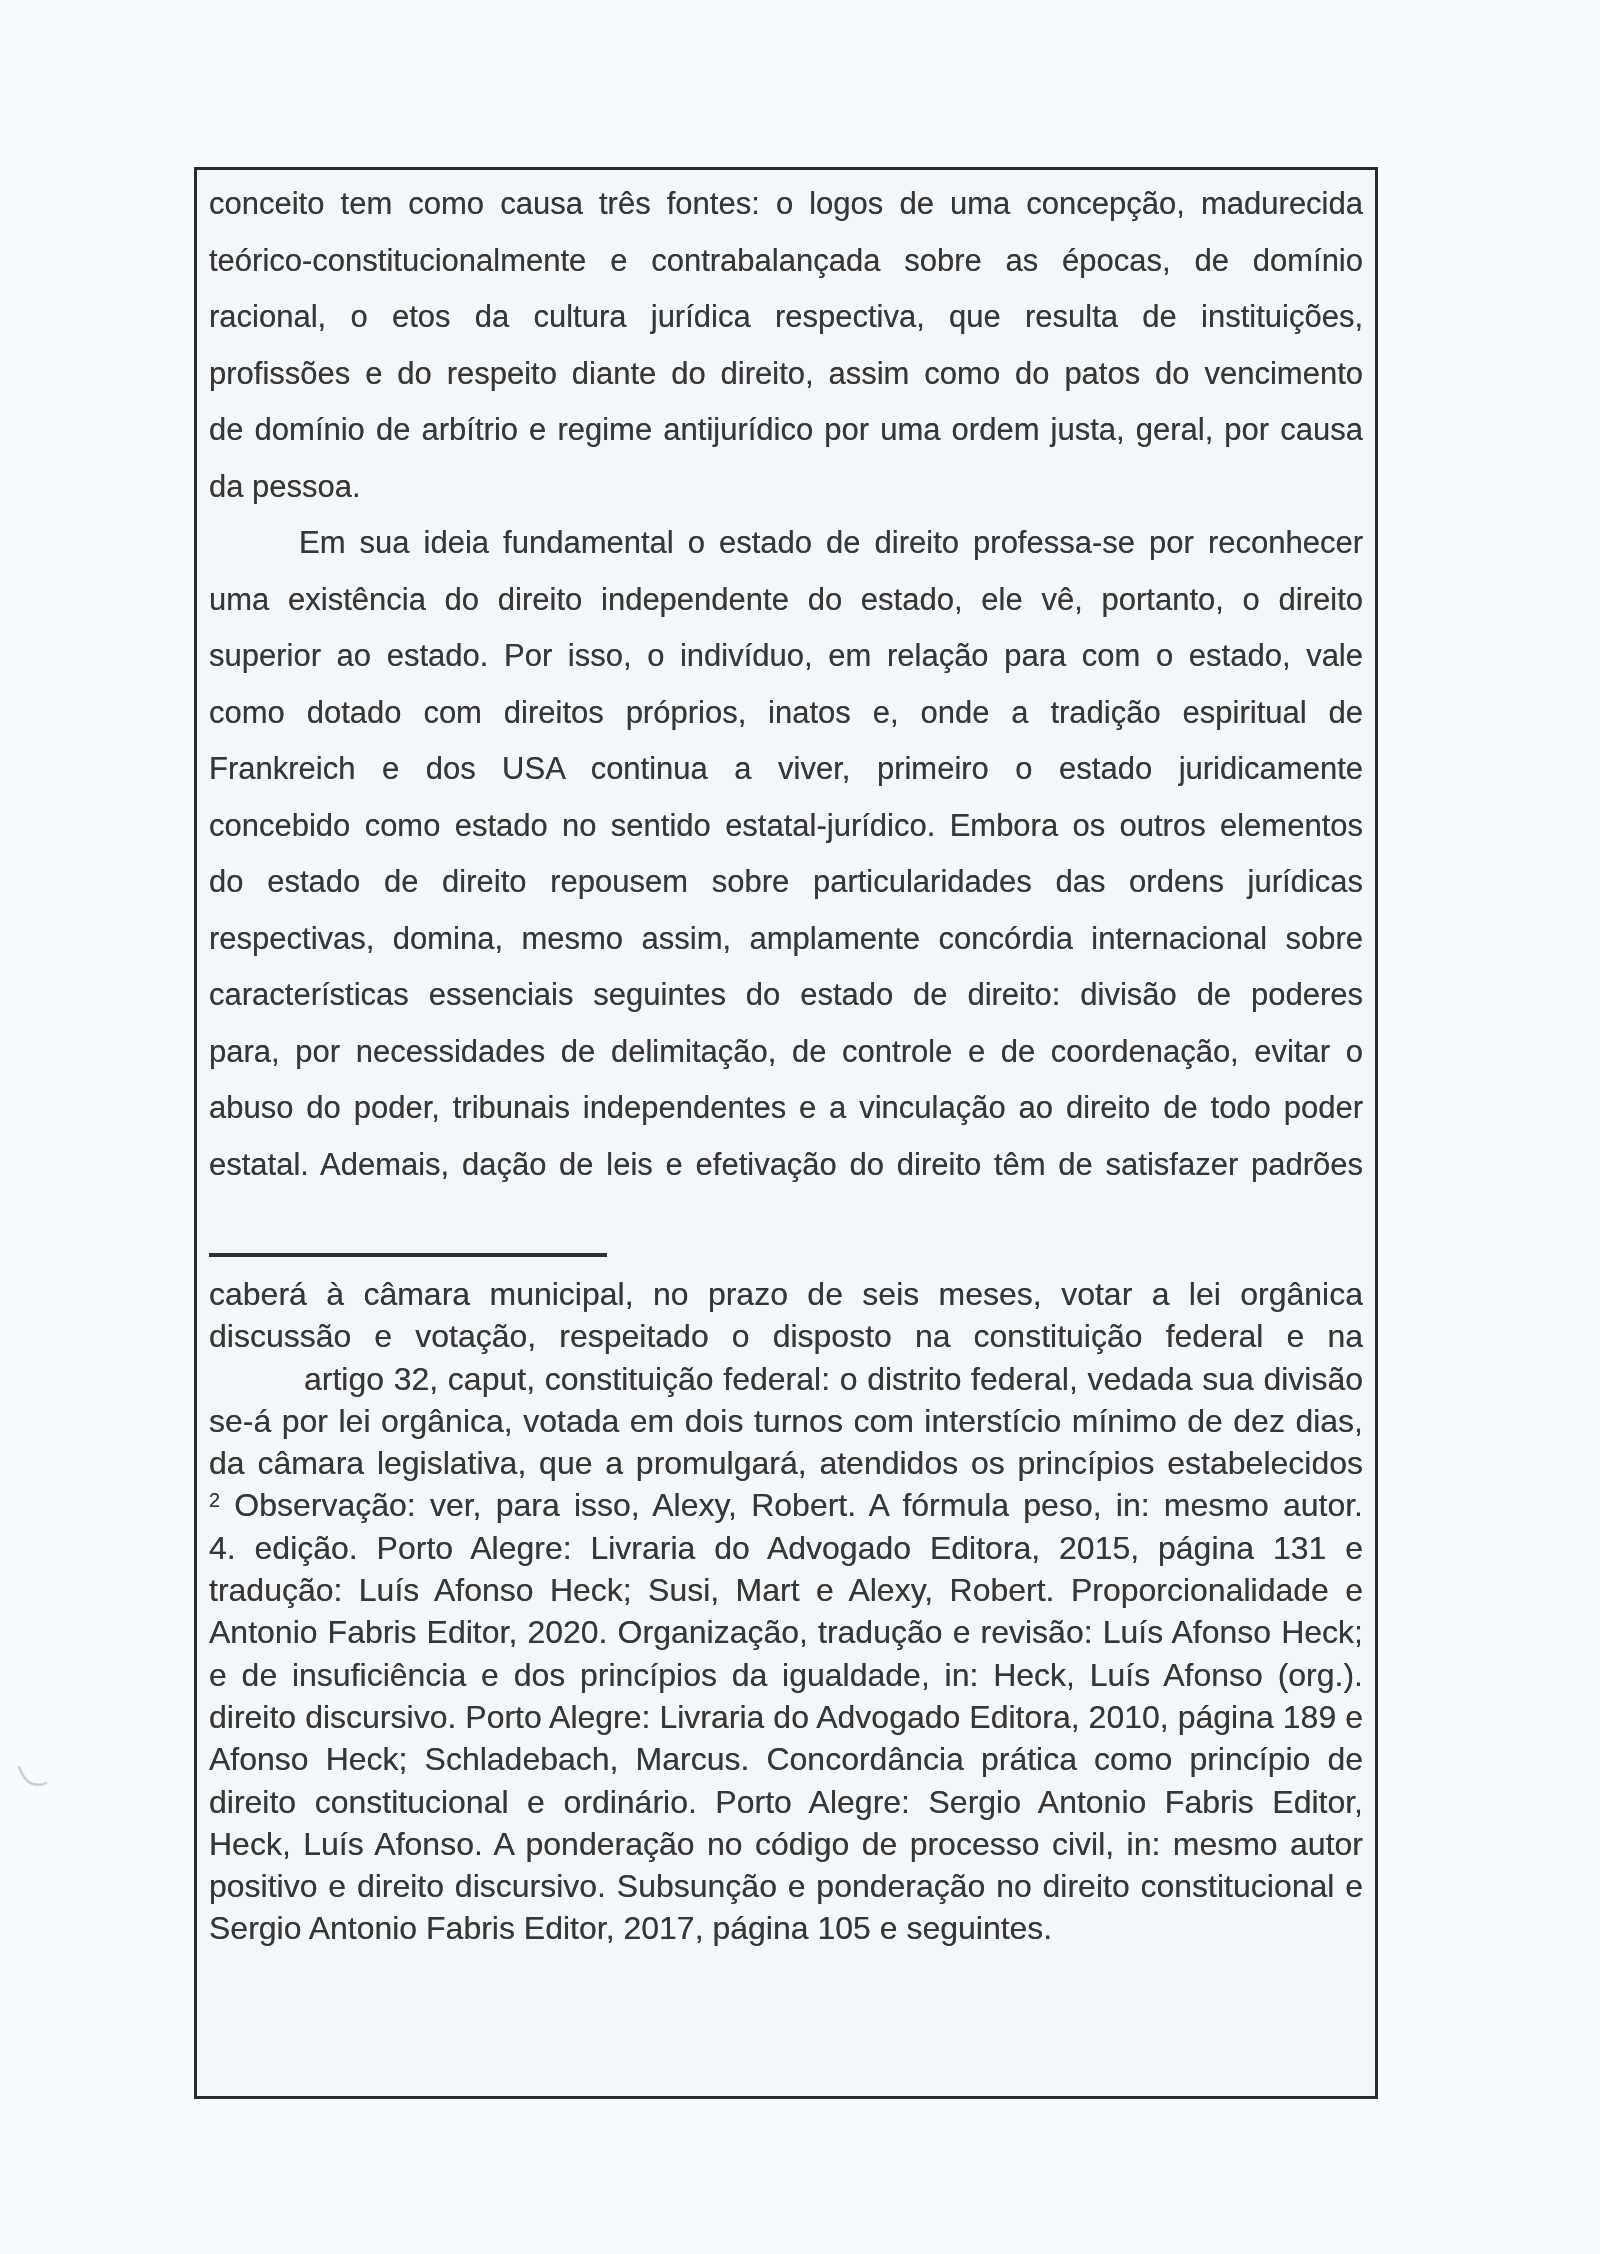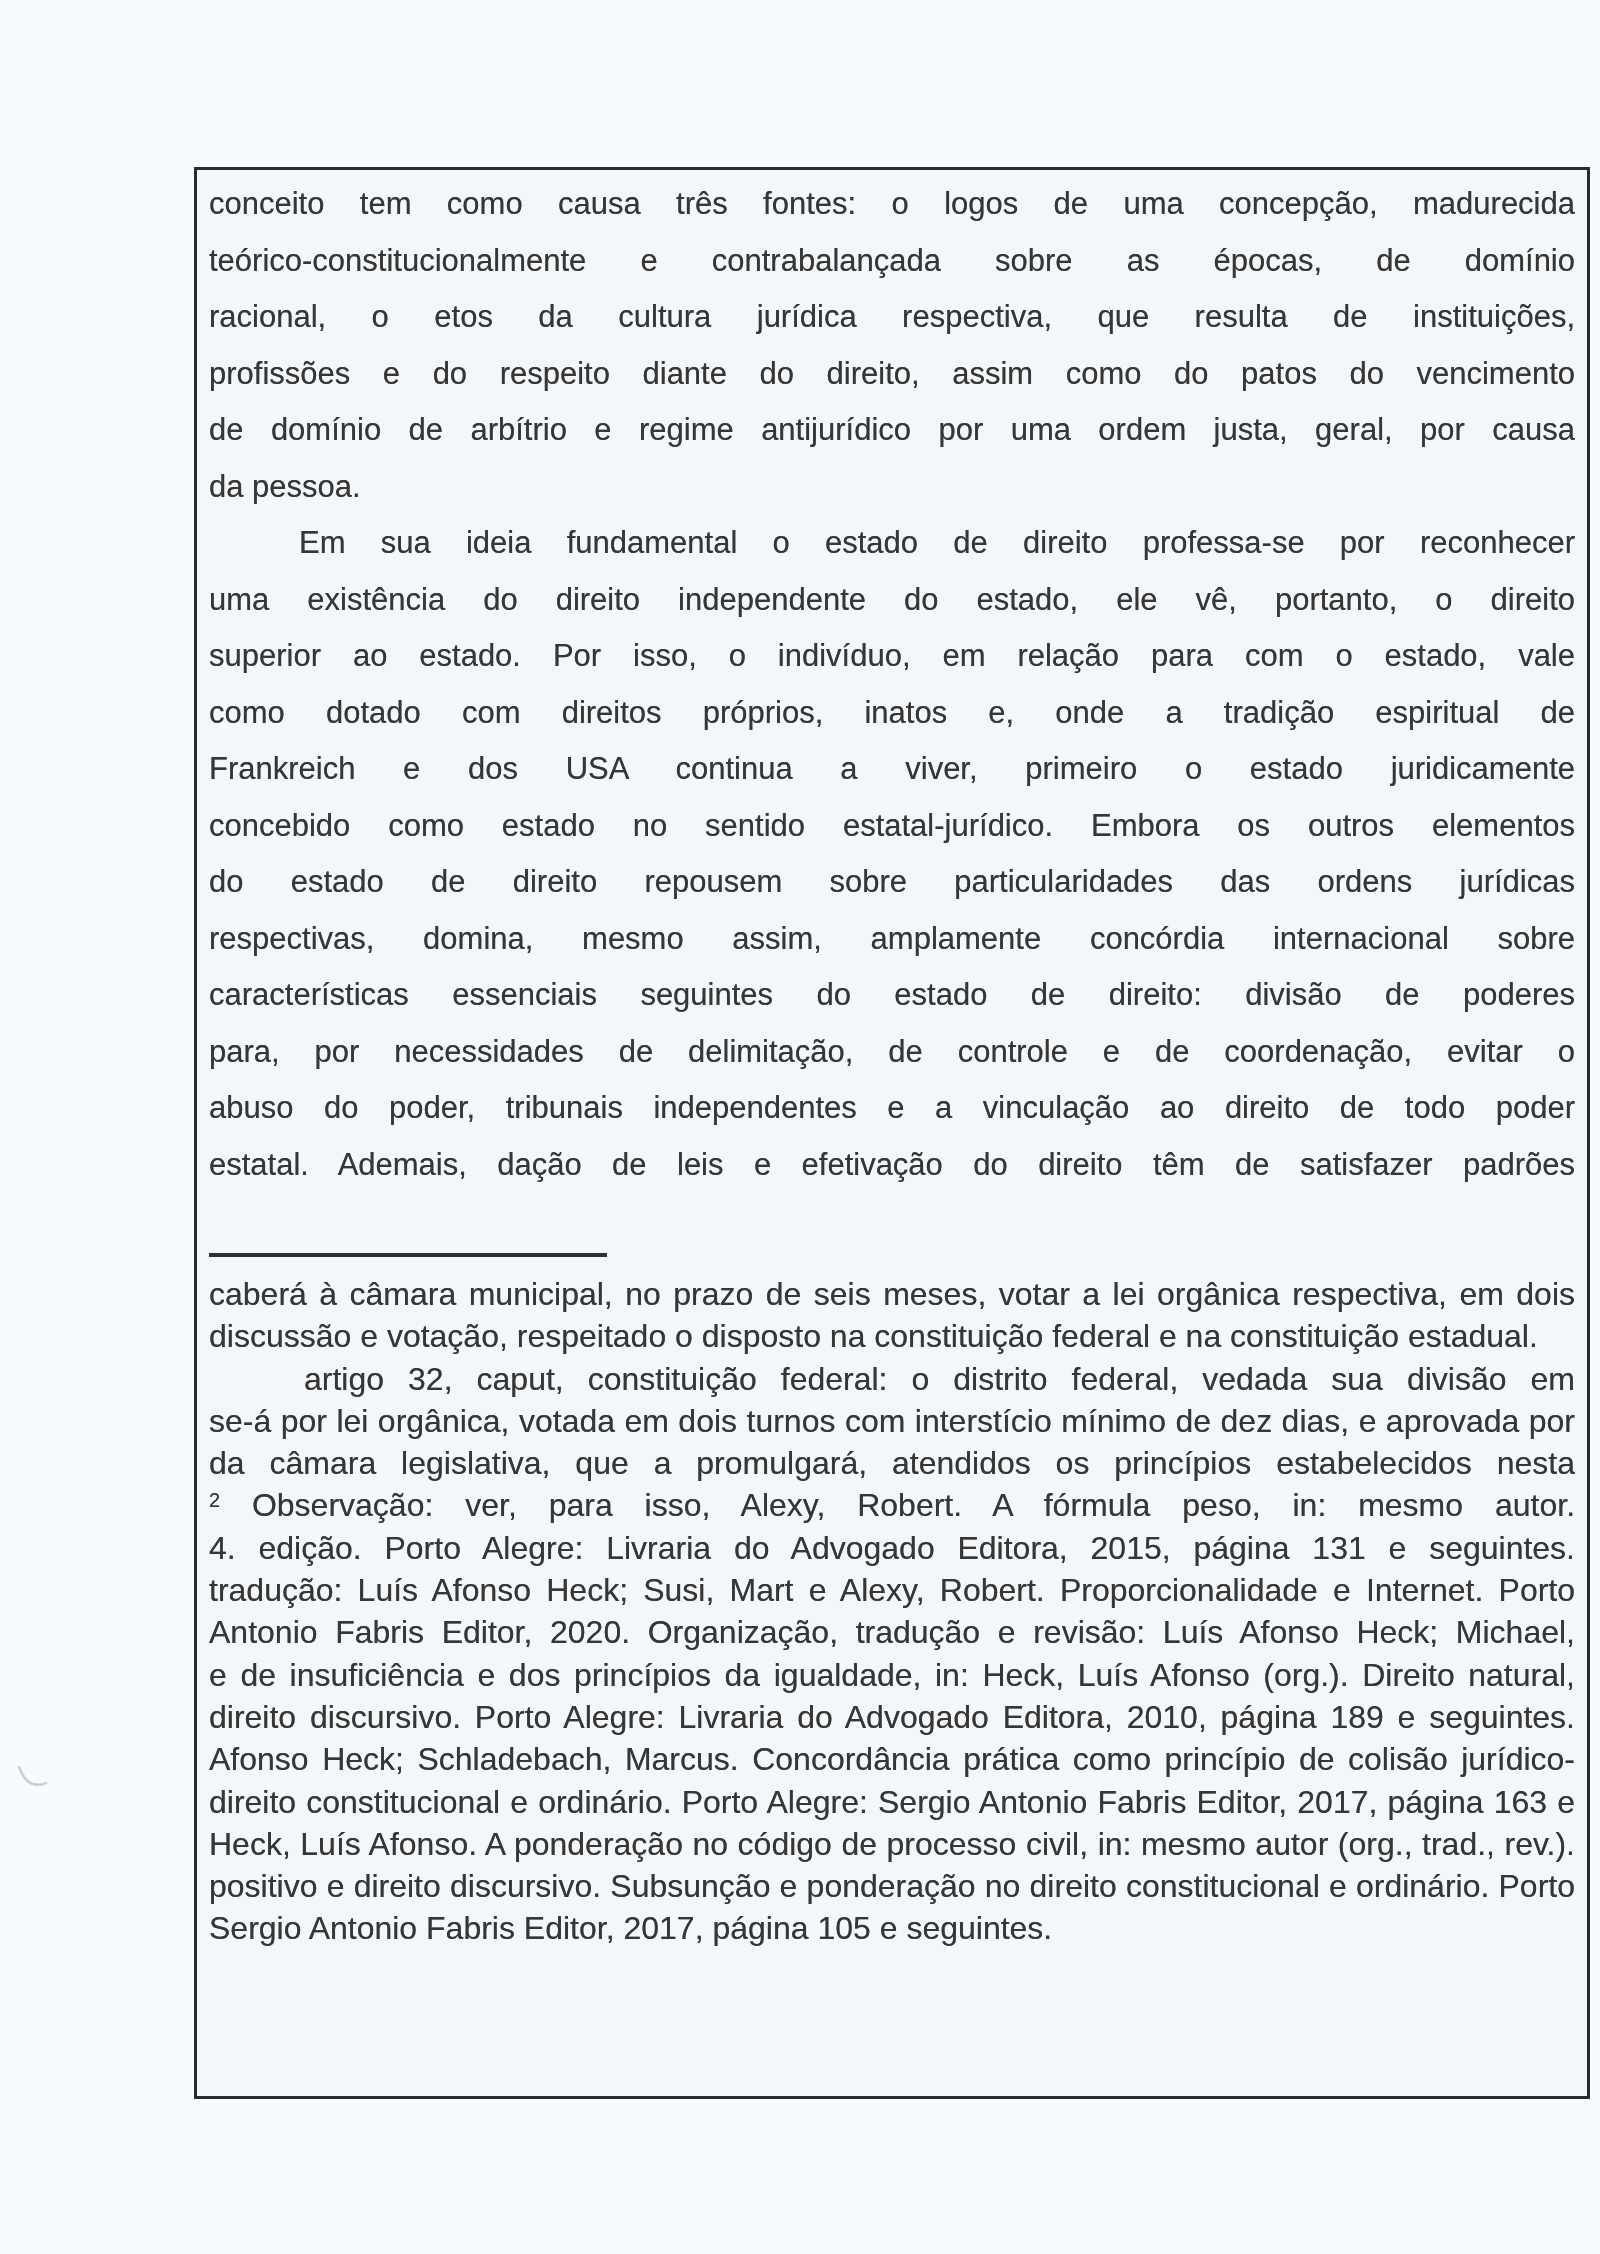--- a/index.html
+++ b/index.html
@@ -10,21 +10,21 @@
     --pencil:#c8ced2;
   }
   html,body{margin:0;padding:0}
   body{
     width:1600px;height:2254px;position:relative;
     background:var(--page-bg);
     font-family:"Liberation Sans","DejaVu Sans",sans-serif;
     overflow:hidden;
   }
   .frame{
-    position:absolute;left:194px;top:167px;width:1396px;height:1932px;
+    position:absolute;left:194px;top:167px;width:1184px;height:1932px;
     box-sizing:border-box;border:3px solid var(--border);
     background:var(--box-bg);
     padding:6px 12px 8px 12px;overflow:hidden;
   }
   .bodytext{color:var(--ink);font-size:31px;line-height:56.5px;text-shadow:0 0 .5px rgba(50,50,50,.7)}
   .bodytext .ln{height:56.5px;text-align:justify;text-align-last:justify;overflow:hidden}
   .fnotes{color:var(--ink);font-size:32px;line-height:42.3px;margin-top:16px;text-shadow:0 0 .4px rgba(50,50,50,.7)}
   .fnotes .ln{height:42.3px;text-align:justify;text-align-last:justify;overflow:hidden}
   .ln.last{text-align-last:left}
   .i{}

